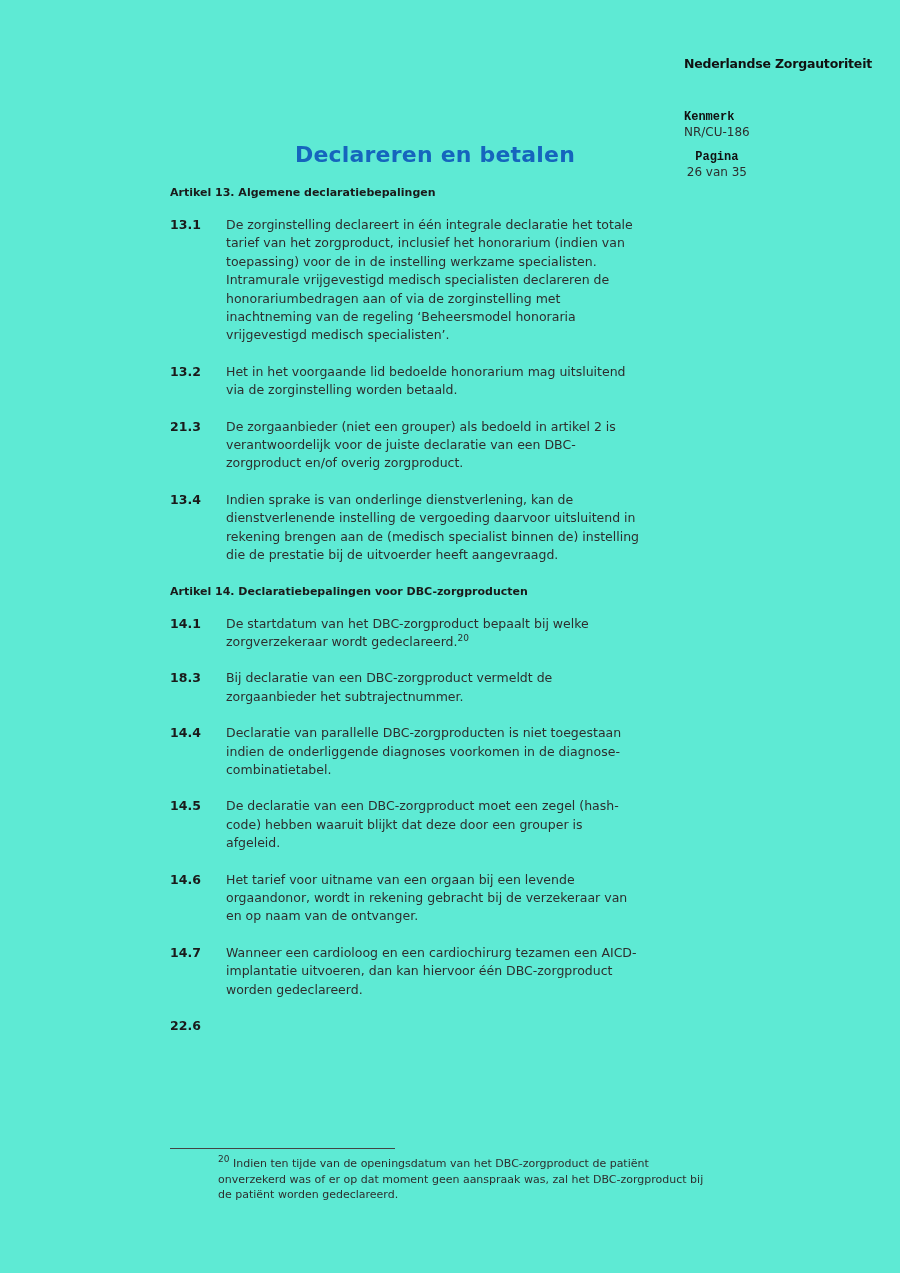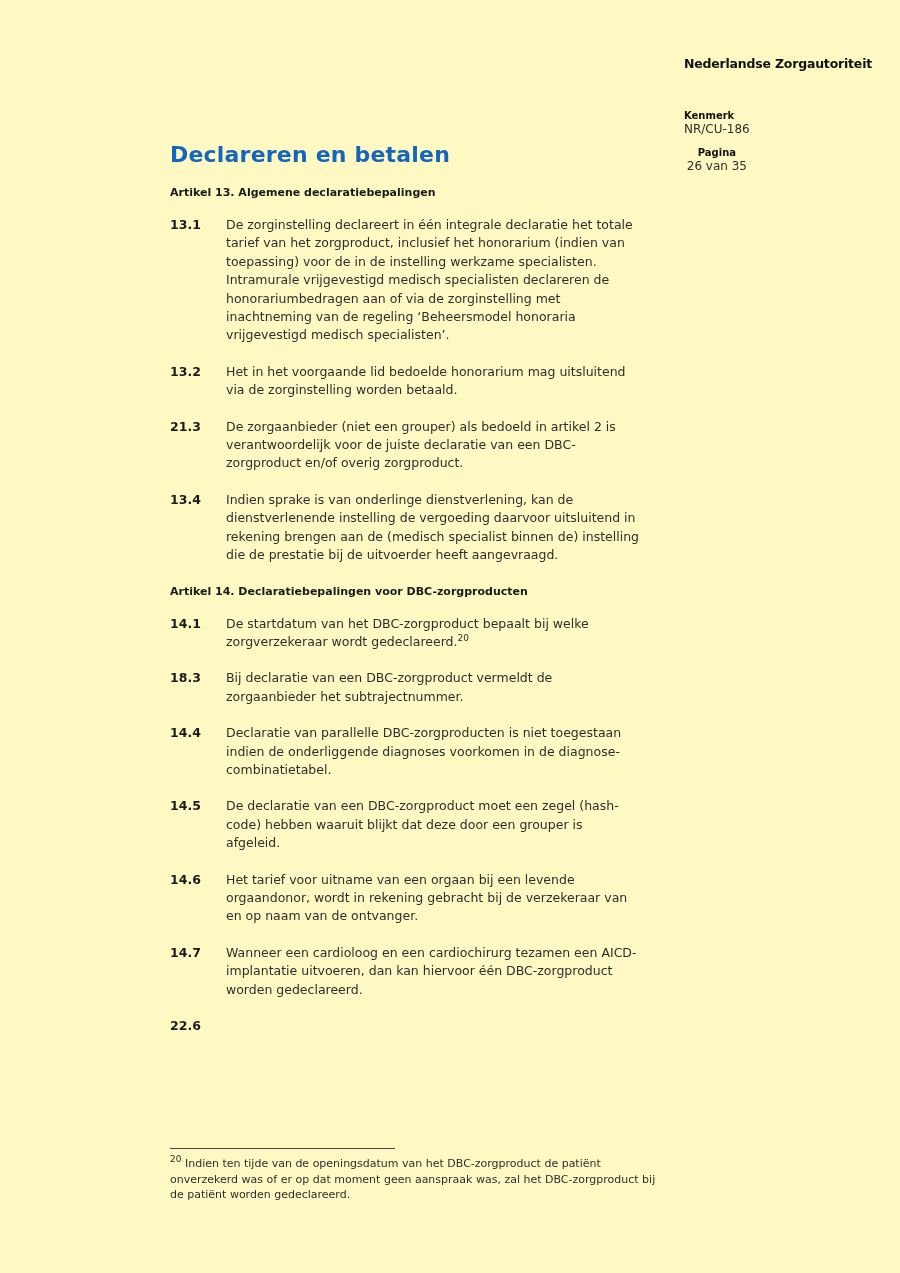--- a/index.html
+++ b/index.html
@@ -1,31 +1,31 @@
 <!DOCTYPE html>
 <html><head>
 <meta charset="utf-8">
 <style>
   html,body{margin:0;padding:0;background:#fff;}
   .page{
     position:relative;
     width:900px;height:1273px;
-    background:#fef9c3;
+    background:#5eead4;
     font-family:"DejaVu Sans", sans-serif;
     color:#2e2e2e;
     overflow:hidden;
   }
   
   .org-name{
     position:absolute;left:684px;top:56px;
     font-size:12.5px;font-weight:bold;color:#111;
     letter-spacing:-0.2px;white-space:nowrap;
   }
   .meta{position:absolute;left:684px;top:110px;font-size:12px;color:#2e2e2e;}
-  .meta-label{font-size:10px;font-weight:bold;color:#111;margin-bottom:1px;}
+  .meta-label{font-size:12px;font-weight:bold;color:#111;margin-bottom:1px;font-family:Liberation Mono, monospace;}
   .meta-value{font-size:12px;margin-bottom:0;}
   .meta-group + .meta-group{margin-top:11px;text-align:center;}
   
   .main{position:absolute;left:170px;top:142px;width:530px;}
   .doc-title{
     margin:0 0 8px 0;
     font-size:22px;font-weight:bold;line-height:26px;
     letter-spacing:0.2px;
   }
   .article-heading{
@@ -41,21 +41,21 @@
     flex:1;
     font-size:12.5px;line-height:18.4px;
     white-space:pre;
   }
   .clause-text sup, .footnote sup{
     font-size:9px;vertical-align:super;line-height:0;
   }
   
   .footnote{position:absolute;left:170px;top:1148px;width:520px;}
   .footnote-rule{width:225px;border-top:1px solid #444;margin-bottom:7px;}
-  .footnote-body{font-size:11px;line-height:15.5px;color:#2e2e2e;}
+  .footnote-body{font-size:11px;line-height:15.5px;color:#2e2e2e;margin-left:48px;}
   .footnote-body .fn-text{white-space:pre;}
 </style>
 </head>
 <body>
 
 <div class="page">
 
   <div class="org-name">Nederlandse Zorgautoriteit</div>
 
   <div class="meta">
@@ -63,21 +63,21 @@
       <div class="meta-label">Kenmerk</div>
       <div class="meta-value">NR/CU-186</div>
     </div>
     <div class="meta-group">
       <div class="meta-label">Pagina</div>
       <div class="meta-value">26 van 35</div>
     </div>
   </div>
 
   <div class="main">
-    <h1 class="doc-title" style="color: rgb(21, 101, 189);">Declareren en betalen</h1>
+    <h1 class="doc-title" style="color: rgb(21, 101, 189); text-align: center;">Declareren en betalen</h1>
     <div>
         <section>
           <h2 class="article-heading">Artikel 13. Algemene declaratiebepalingen</h2>
           <div class="clause">
             <div class="clause-num">13.1</div>
             <div class="clause-text">De zorginstelling declareert in één integrale declaratie het totale
 tarief van het zorgproduct, inclusief het honorarium (indien van
 toepassing) voor de in de instelling werkzame specialisten.
 Intramurale vrijgevestigd medisch specialisten declareren de
 honorariumbedragen aan of via de zorginstelling met

